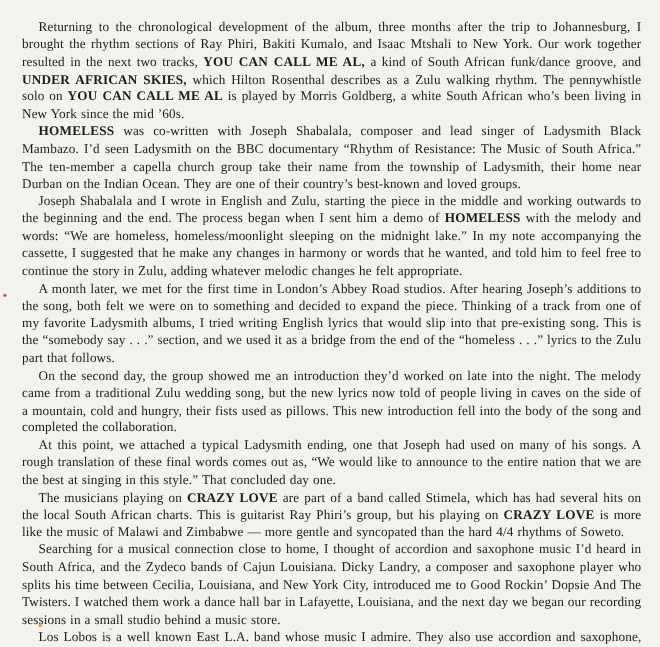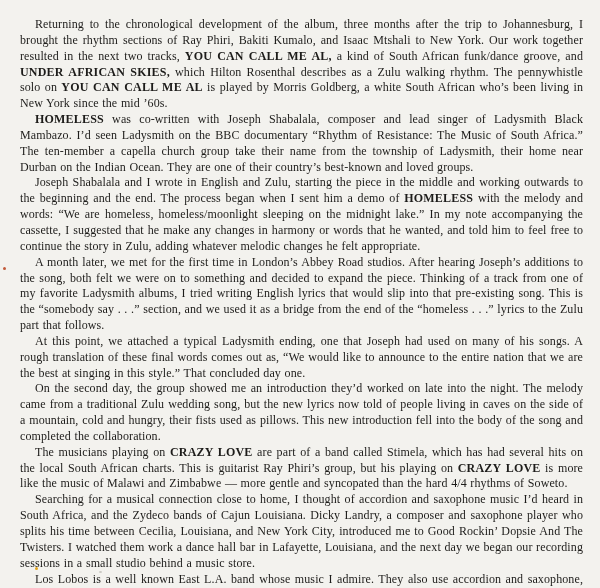--- a/index.html
+++ b/index.html
@@ -42,22 +42,22 @@
 </style>
 </head>
 <body style="background: rgb(243, 242, 238); color: rgb(29, 28, 26);">
 
 <div class="page">
   <div class="text-block">
       <p class="para"><span>Returning to the chronological development of the album, three months after the trip to Johannesburg, I brought the rhythm sections of Ray Phiri, Bakiti Kumalo, and Isaac Mtshali to New York. Our work together resulted in the next two tracks, </span><span class="bold">YOU CAN CALL ME AL,</span><span> a kind of South African funk/dance groove, and </span><span class="bold">UNDER AFRICAN SKIES,</span><span> which Hilton Rosenthal describes as a Zulu walking rhythm. The pennywhistle solo on </span><span class="bold">YOU CAN CALL ME AL</span><span> is played by Morris Goldberg, a white South African who’s been living in New York since the mid ’60s.</span></p>
       <p class="para"><span class="bold">HOMELESS</span><span> was co-written with Joseph Shabalala, composer and lead singer of Ladysmith Black Mambazo. I’d seen Ladysmith on the BBC documentary “Rhythm of Resistance: The Music of South Africa.” The ten-member a capella church group take their name from the township of Ladysmith, their home near Durban on the Indian Ocean. They are one of their country’s best-known and loved groups.</span></p>
       <p class="para"><span>Joseph Shabalala and I wrote in English and Zulu, starting the piece in the middle and working outwards to the beginning and the end. The process began when I sent him a demo of </span><span class="bold">HOMELESS</span><span> with the melody and words: “We are homeless, homeless/moonlight sleeping on the midnight lake.” In my note accompanying the cassette, I suggested that he make any changes in harmony or words that he wanted, and told him to feel free to continue the story in Zulu, adding whatever melodic changes he felt appropriate.</span></p>
       <p class="para"><span>A month later, we met for the first time in London’s Abbey Road studios. After hearing Joseph’s additions to the song, both felt we were on to something and decided to expand the piece. Thinking of a track from one of my favorite Ladysmith albums, I tried writing English lyrics that would slip into that pre-existing song. This is the “somebody say . . .” section, and we used it as a bridge from the end of the “homeless . . .” lyrics to the Zulu part that follows.</span></p>
+      <p class="para"><span>On the second day, the group showed me an introduction they’d worked on late into the night. The melody came from a traditional Zulu wedding song, but the new lyrics now told of people living in caves on the side of a mountain, cold and hungry, their fists used as pillows. This new introduction fell into the body of the song and completed the collaboration.</span></p>
       <p class="para"><span>At this point, we attached a typical Ladysmith ending, one that Joseph had used on many of his songs. A rough translation of these final words comes out as, “We would like to announce to the entire nation that we are the best at singing in this style.” That concluded day one.</span></p>
-      <p class="para"><span>On the second day, the group showed me an introduction they’d worked on late into the night. The melody came from a traditional Zulu wedding song, but the new lyrics now told of people living in caves on the side of a mountain, cold and hungry, their fists used as pillows. This new introduction fell into the body of the song and completed the collaboration.</span></p>
       <p class="para"><span>The musicians playing on </span><span class="bold">CRAZY LOVE</span><span> are part of a band called Stimela, which has had several hits on the local South African charts. This is guitarist Ray Phiri’s group, but his playing on </span><span class="bold">CRAZY LOVE</span><span> is more like the music of Malawi and Zimbabwe — more gentle and syncopated than the hard 4/4 rhythms of Soweto.</span></p>
       <p class="para"><span>Searching for a musical connection close to home, I thought of accordion and saxophone music I’d heard in South Africa, and the Zydeco bands of Cajun Louisiana. Dicky Landry, a composer and saxophone player who splits his time between Cecilia, Louisiana, and New York City, introduced me to Good Rockin’ Dopsie And The Twisters. I watched them work a dance hall bar in Lafayette, Louisiana, and the next day we began our recording sessions in a small studio behind a music store.</span></p>
       <p class="para"><span>Los Lobos is a well known East L.A. band whose music I admire. They also use accordion and saxophone, and combine them with straight-ahead rock ’n’ roll. The Los Lobos sessions were completed in June of ’85 at Amigo Studios in Los Angeles.</span></p>
     </div>
 
   <span class="speck speck-red" style="background: rgb(194, 90, 58);"></span>
   <span class="speck speck-yellow" style="background: rgb(227, 164, 28);"></span>
   <span class="speck speck-gray" style="background: rgb(154, 151, 143);"></span>
 </div>
 

